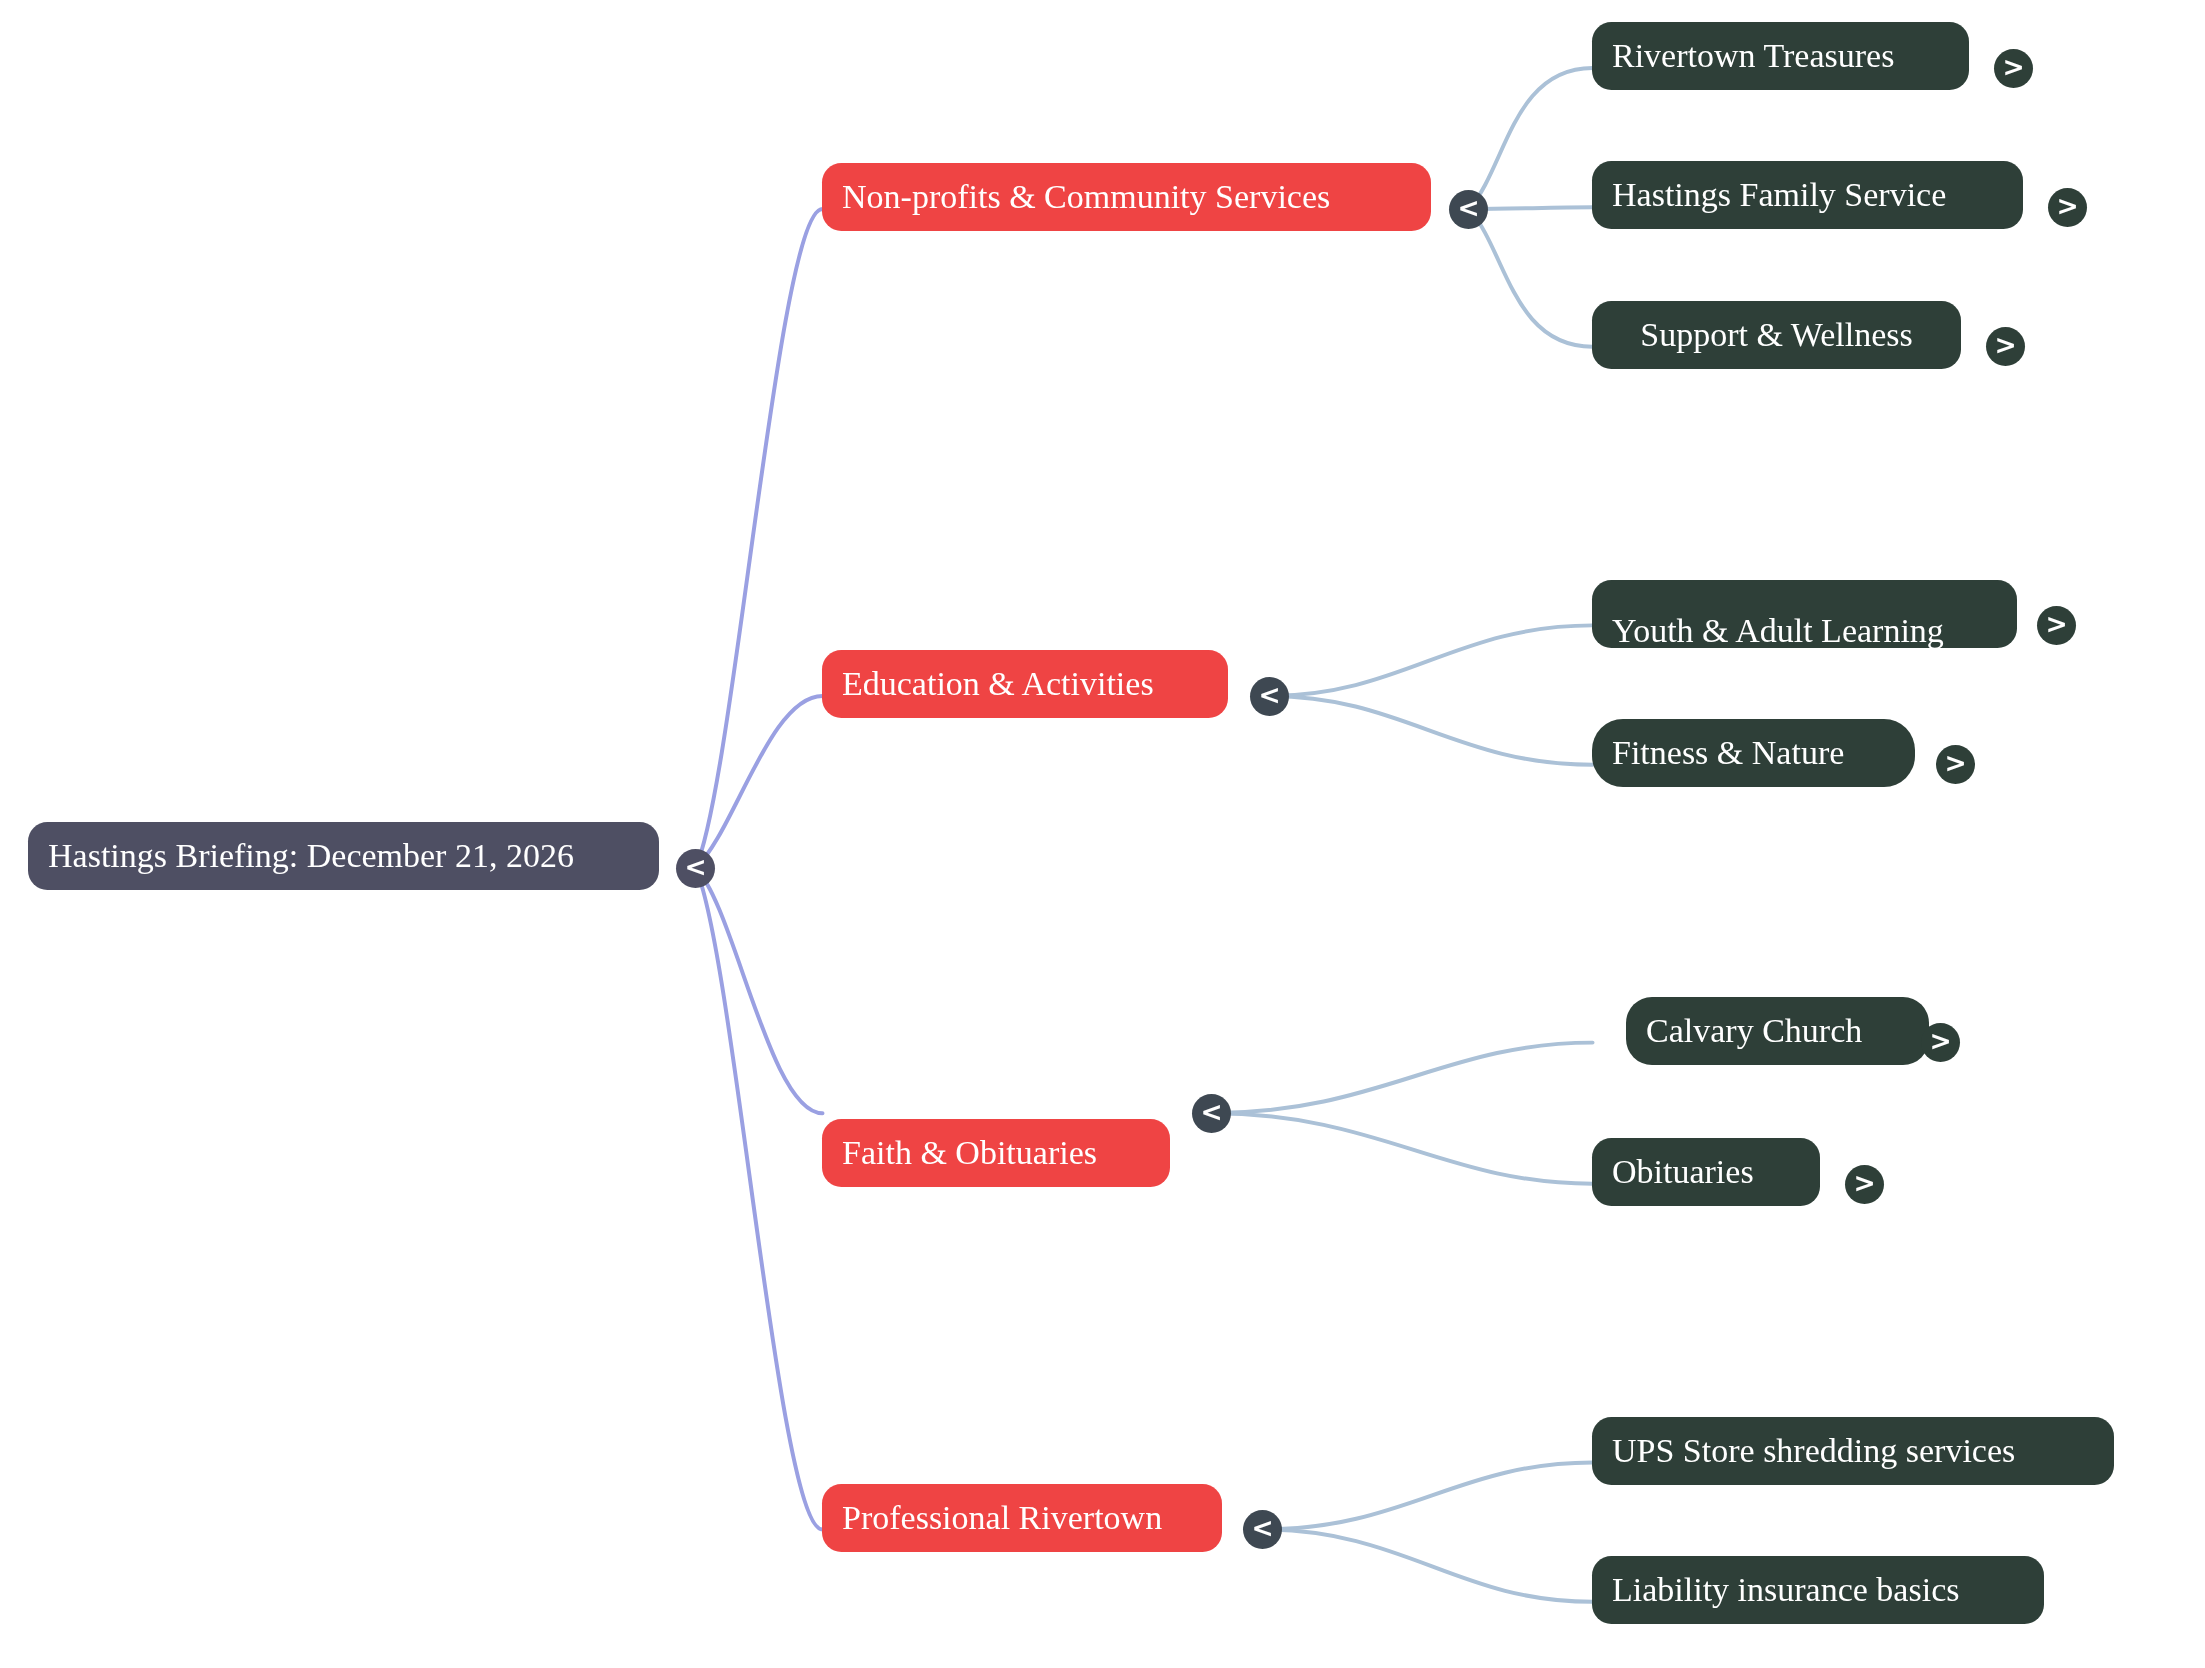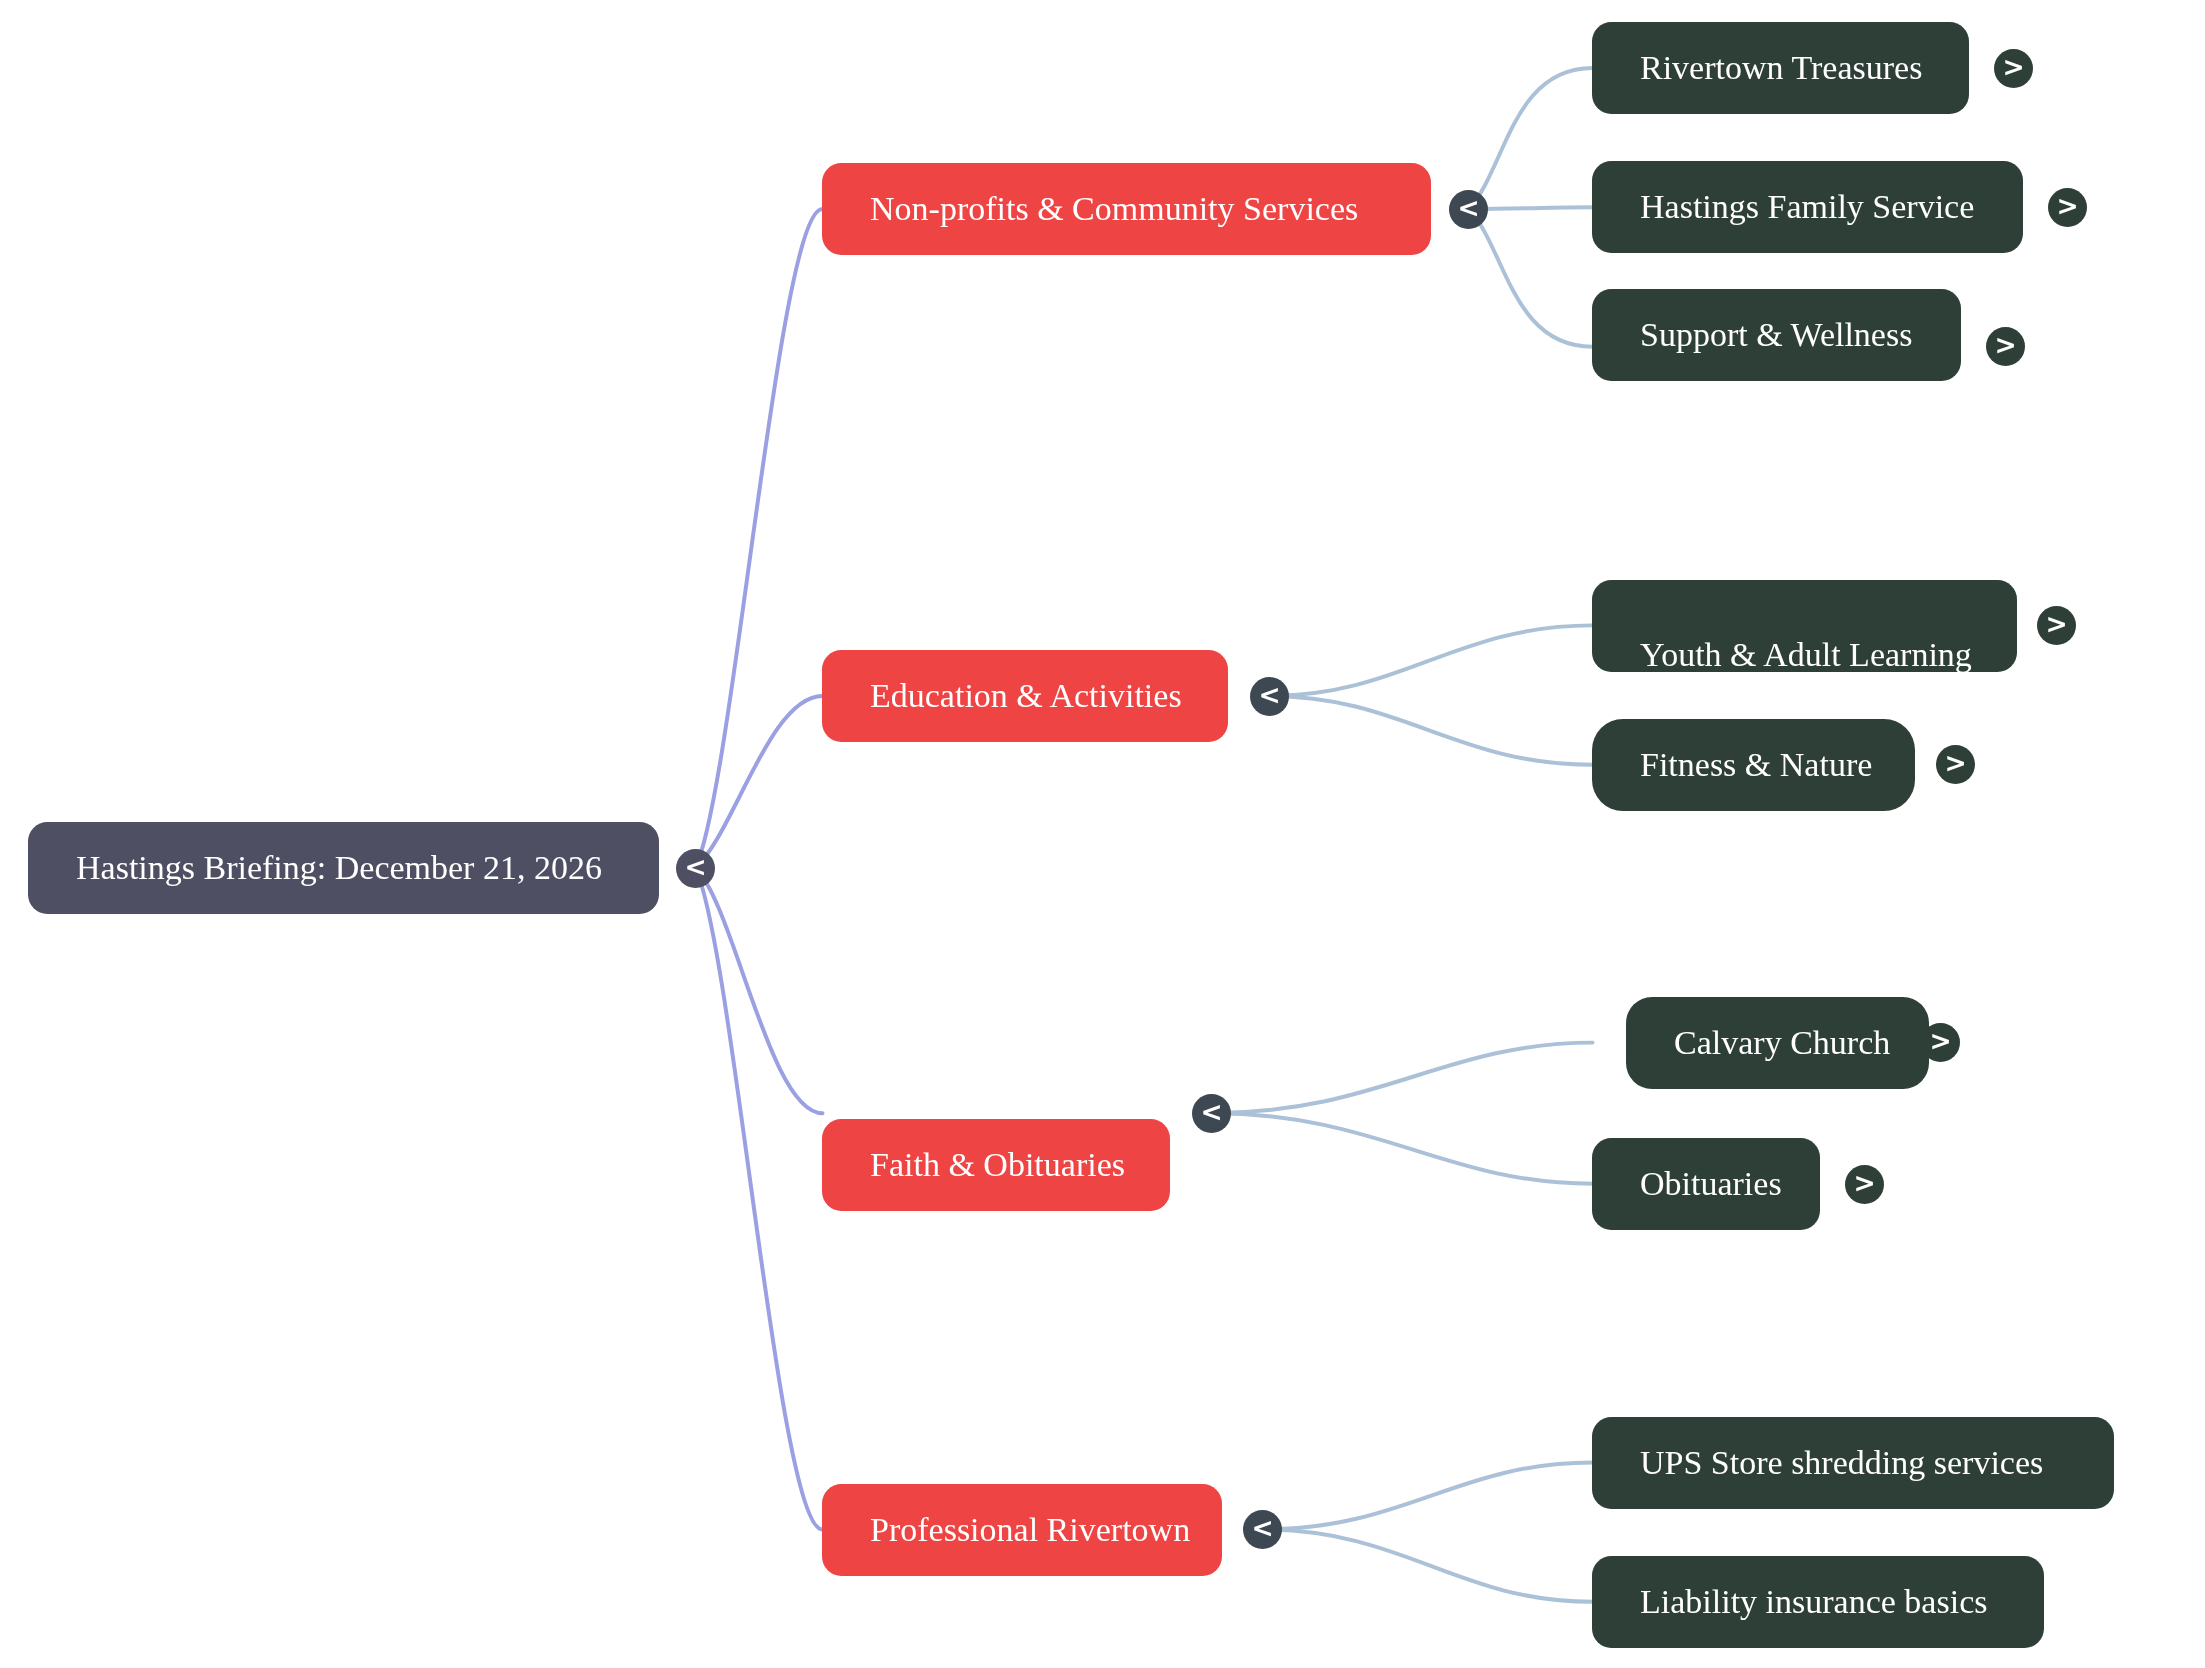--- a/index.html
+++ b/index.html
@@ -22,26 +22,26 @@
     height: 1668px;
     background: #ffffff;
   }
   svg.links {
     position: absolute;
     left: 0; top: 0;
     pointer-events: none;
   }
   .node {
     position: absolute;
-    height: 92px;
+    height: 68px;
     border-radius: 19.4px;
     display: flex;
     align-items: center;
     box-sizing: border-box;
-    padding: 0 48px;
+    padding: 0 20px;
     cursor: pointer;
   }
   .node .label {
     color: #ffffff;
     font-family: "Liberation Serif", serif;
     font-size: 34px;
     line-height: 1;
     white-space: nowrap;
   }
   .node.lvl-root { background: #4e4f63; }
@@ -139,21 +139,21 @@
       <span class="glyph">&gt;</span>
     </button>
 
     <div class="node lvl-leaf" style="left:1592px; top:161px; width:431px;">
       <span class="label">Hastings Family Service</span>
     </div>
     <button class="toggle lvl-leaf" style="left:2048px; top:188px;">
       <span class="glyph">&gt;</span>
     </button>
 
-    <div class="node lvl-leaf" style="left:1592px; top:289px; width:369px;">
+    <div class="node lvl-leaf" style="left:1592px; top:301px; width:369px;justify-content:center;">
       <span class="label">Support &amp; Wellness</span>
     </div>
     <button class="toggle lvl-leaf" style="left:1986px; top:327px;">
       <span class="glyph">&gt;</span>
     </button>
 
     <div class="node lvl-leaf" style="left:1592px; top:580px; width:425px;align-items:flex-end;">
       <span class="label">Youth &amp; Adult Learning</span>
     </div>
     <button class="toggle lvl-leaf" style="left:2037px; top:606px;">

